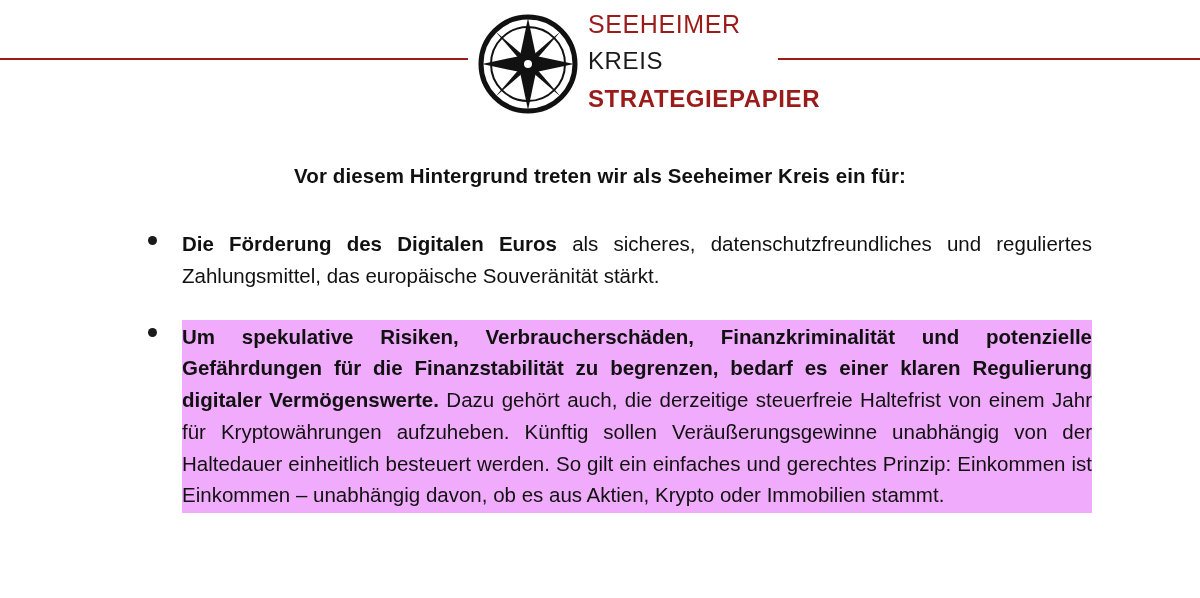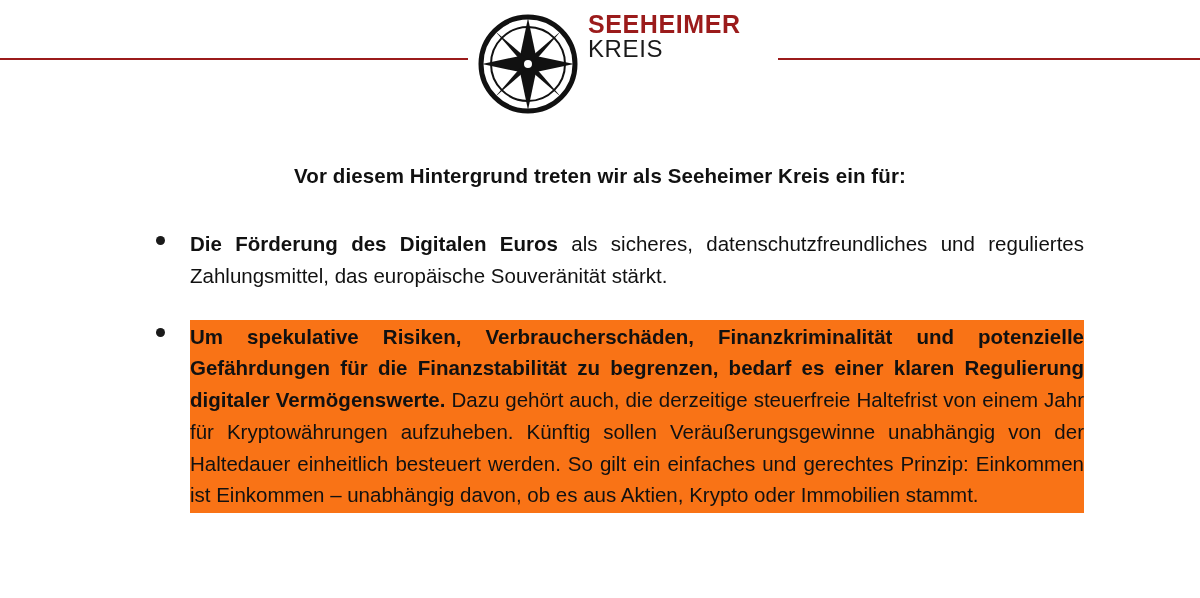--- a/index.html
+++ b/index.html
@@ -44,23 +44,23 @@
     left: 588px;
     top: 12px;
     line-height: 1.0;
   }
   .brand-line {
     display: block;
     letter-spacing: 0.6px;
   }
   .brand-1 {
     font-size: 25px;
-    font-weight: bold;
+    font-weight: normal;
     color: #9b1b1b;
-    margin-bottom: 0;
+    margin-bottom: 12px;
   }
   .brand-2 {
     font-size: 24px;
     font-weight: normal;
     color: #1a1a1a;
     margin-bottom: 14px;
   }
   .brand-3 {
     font-size: 24px;
     font-weight: bold;
@@ -75,21 +75,21 @@
     font-size: 20.5px;
     font-weight: bold;
     letter-spacing: 0.1px;
     margin: 0 0 40px 0;
     color: #111;
     text-align: center;
   }
 
   ul.bullets {
     list-style: none;
-    margin: 8px;
+    margin: 0;
     padding: 0;
   }
   ul.bullets > li {
     position: relative;
     padding-left: 74px;
     margin-bottom: 28px;
     font-size: 20.5px;
     line-height: 1.55;
     text-align: justify;
     text-justify: inter-word;
@@ -100,21 +100,21 @@
     left: 40px;
     top: 0.40em;
     width: 9px;
     height: 9px;
     border-radius: 50%;
     background: #1a1a1a;
   }
   .b { font-weight: bold; }
   .para-hl {
     display: block;
-    background: #f97316;
+    background: #f0abfc;
     padding: 1px 0 2px 0;
   }
 </style>
 </head>
 <body>
 
 <div class="header">
 
   <div class="rule rule-left"></div>
   <div class="rule rule-right"></div>
@@ -133,20 +133,21 @@
       <polygon points="93,27 67,57 60,60 63,53" fill="#111111"></polygon>
       <polygon points="27,93 53,63 60,60 57,67" fill="#111111"></polygon>
       <polygon points="93,93 63,67 60,60 67,63" fill="#111111"></polygon>
       <circle cx="60" cy="60" r="5" fill="#ffffff" stroke="#111111" stroke-width="2"></circle>
     </svg>
   </div>
 
   <div class="brand">
     <span class="brand-line brand-1">SEEHEIMER</span>
     <span class="brand-line brand-2">KREIS</span>
+    <span class="brand-line brand-3">STRATEGIEPAPIER</span>
   </div>
 </div>
 
 <div class="content">
 
   <p class="lead">Vor diesem Hintergrund treten wir als Seeheimer Kreis ein für:</p>
 
   <ul class="bullets">
 
     <li>

